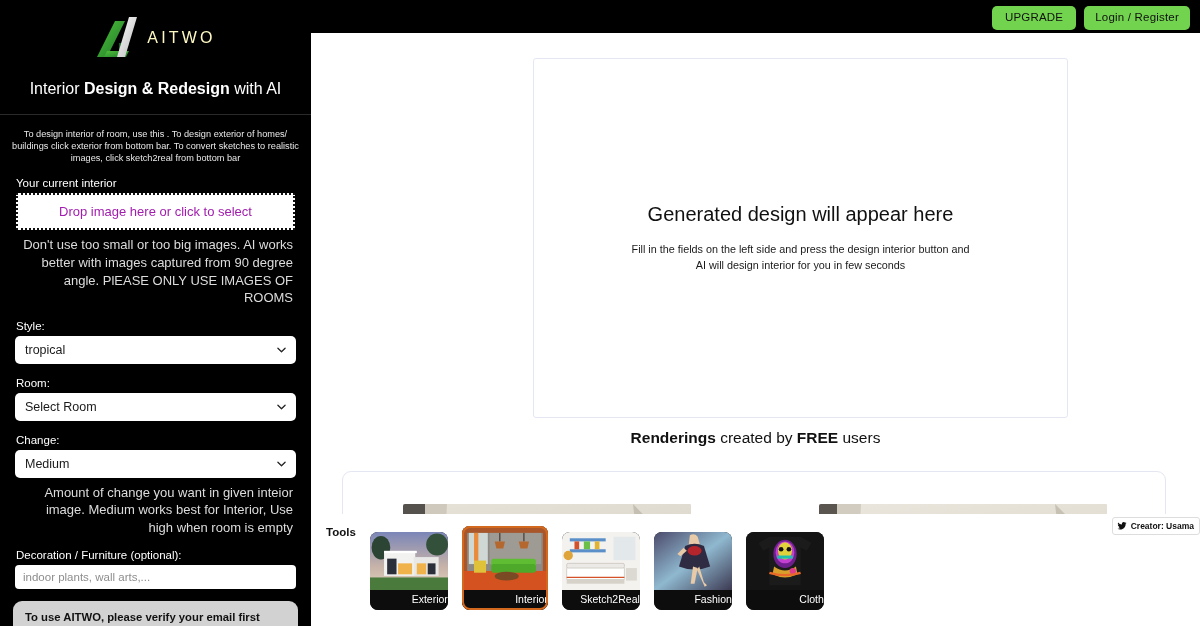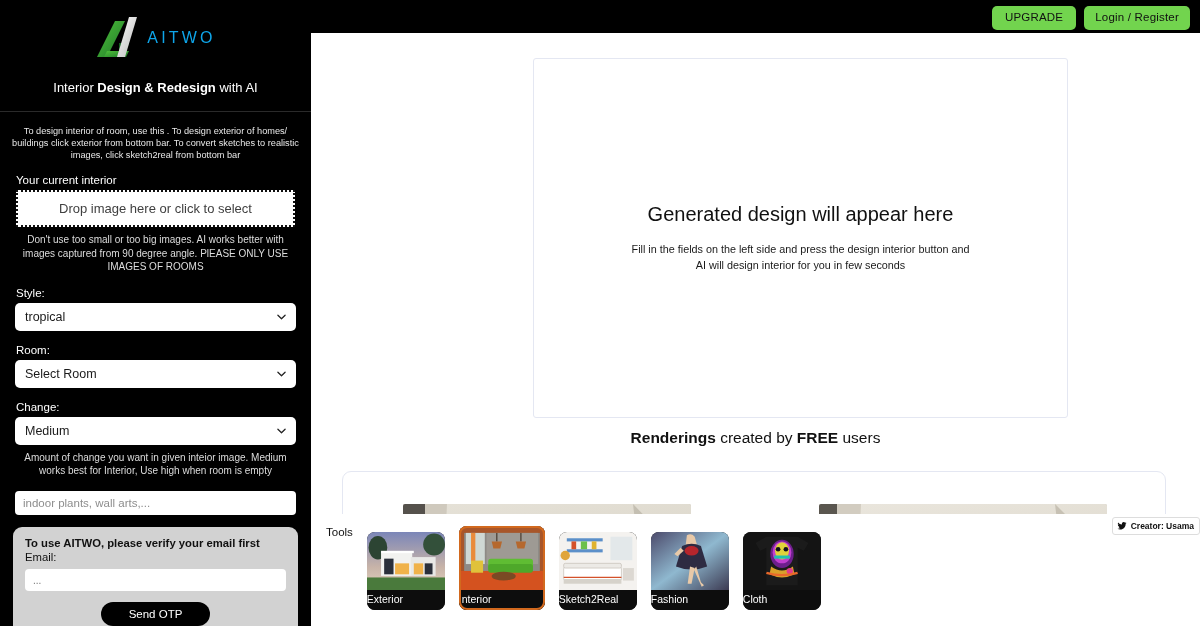--- a/index.html
+++ b/index.html
@@ -32,47 +32,47 @@
   
   .sidebar {
     position: absolute; left: 0; top: 0; width: 311px; height: 626px;
     background: #000; color: #fff; z-index: 50; overflow: hidden;
   }
   .logo-wrap {
     height: 76px; display: flex; align-items: center; justify-content: center; gap: 0px;
   }
   .logo-mark { width: 56px; height: 50px; display: block; }
   .logo-text {
-    color: #0ea5e9; font-size: 16px; letter-spacing: 3.2px; font-weight: 400;
+    color: #fef9c3; font-size: 16px; letter-spacing: 3.2px; font-weight: 400;
     margin-left: -4px;
   }
   .tagline {
-    text-align: center; font-size: 13px; color: #fff; padding-top: 4px;
+    text-align: center; font-size: 16px; color: #fff; padding-top: 4px;
     padding-bottom: 10px;
   }
   .tagline b { font-weight: 700; }
   .sidebar-divider {
     height: 1px; background: #2a2a2a; margin: 6px 0 0 0;
   }
   .helper-top {
     font-size: 9.2px; line-height: 1.32; color: #e8e8e8; text-align: center;
     padding: 13px 7px 0 7px;
   }
   .field-label {
     font-size: 11.5px; color: #ffffff; padding: 0 0 4px 16px;
   }
   .sec { padding-top: 13px; }
 
   .dropzone {
     margin: 0 16px; height: 37px; background: #fff;
     border: 2px dotted #111; display: flex; align-items: center; justify-content: center;
-    color: #404040; font-size: 13px; cursor: pointer;
+    color: #a21caf; font-size: 13px; cursor: pointer;
   }
   .helper-sm {
-    font-size: 10px; line-height: 1.35; color: #dcdcdc; text-align: center;
+    font-size: 13px; line-height: 1.35; color: #dcdcdc; text-align: right;
     padding: 6px 18px 0 18px;
   }
   .select-wrap { position: relative; margin: 0 15px; }
   select.ui-select {
     width: 100%; height: 28px; background: #fff; color: #1a1a1a;
     border: none; border-radius: 5px; font-size: 12.5px; padding: 0 26px 0 10px;
     font-family: "Liberation Sans", sans-serif;
     -webkit-appearance: none; appearance: none; cursor: pointer;
   }
   .caret {
@@ -138,35 +138,35 @@
     width: 288px; height: 170px; border-radius: 2px; overflow: hidden;
     background: #cbc6bb;
   }
 
   
   .toolsbar {
     position: absolute; left: 311px; top: 514px; width: 889px; height: 112px;
     background: #fff; z-index: 60; display: flex; align-items: flex-start;
   }
   .tools-label {
-    font-size: 11.5px; font-weight: 400; color: #111;
+    font-size: 11.5px; font-weight: 700; color: #111;
     padding: 12px 14px 0 15px; white-space: nowrap;
   }
   .tool-list { display: flex; align-items: flex-start; gap: 14px; padding-top: 4px; }
   .tool {
     width: 78px; border-radius: 8px; overflow: hidden; background: #111;
     cursor: pointer; position: relative; margin-top: 14px;
   }
   .tool.active {
     width: 86px; margin-top: 8px; outline: 2px solid #d2691e; outline-offset: -2px;
   }
   .tool-img { width: 100%; height: 58px; display: block; }
   .tool.active .tool-img { height: 64px; }
   .tool-cap {
-    background: #0d0d0d; color: #fff; font-size: 10.5px; text-align: left;
+    background: #0d0d0d; color: #fff; font-size: 10.5px; text-align: right;
     padding: 4px 0 5px 0; line-height: 1;
   }
 
   
   .creator-badge {
     position: absolute; right: 0px; top: 517px; z-index: 70;
     background: #fff; border: 1px solid #ddd; border-radius: 3px;
     padding: 3px 5px 3px 4px; display: flex; align-items: center; gap: 4px;
     font-size: 8.5px; color: #111; font-weight: 700;
   }
@@ -245,20 +245,21 @@
       <div class="select-wrap">
         <select class="ui-select" id="sel-change"><option value="Low">Low</option><option value="Medium" selected="">Medium</option><option value="High">High</option></select>
         <svg class="caret" viewBox="0 0 10 10">
           <path d="M1 3 L5 7 L9 3" fill="none" stroke="#222" stroke-width="1.4" stroke-linecap="round" stroke-linejoin="round"></path>
         </svg>
       </div>
       <div class="helper-sm">Amount of change you want in given inteior image. Medium works best for Interior, Use high when room is empty</div>
     </div>
 
     <div class="sec">
+      <div class="field-label">Decoration / Furniture (optional):</div>
       <input class="text-input" type="text" placeholder="indoor plants, wall arts,..." style="">
     </div>
 
     <div class="otp-card">
       <div class="otp-title">To use AITWO, please verify your email first</div>
       <div class="otp-email-label">Email:</div>
       <input class="otp-input" type="text" placeholder="..." style="">
       <button class="otp-btn">Send OTP</button>
       
     </div>

